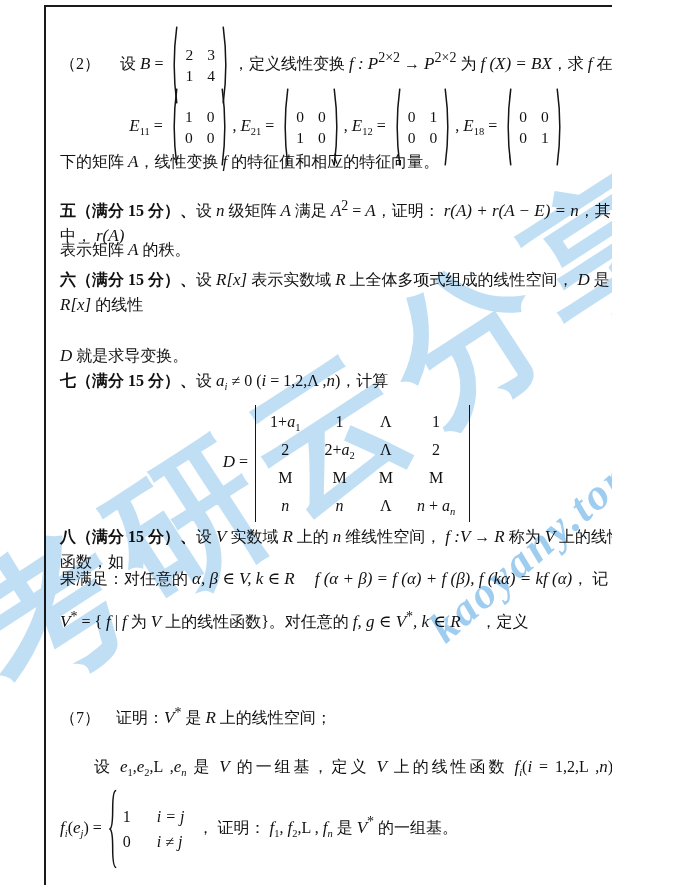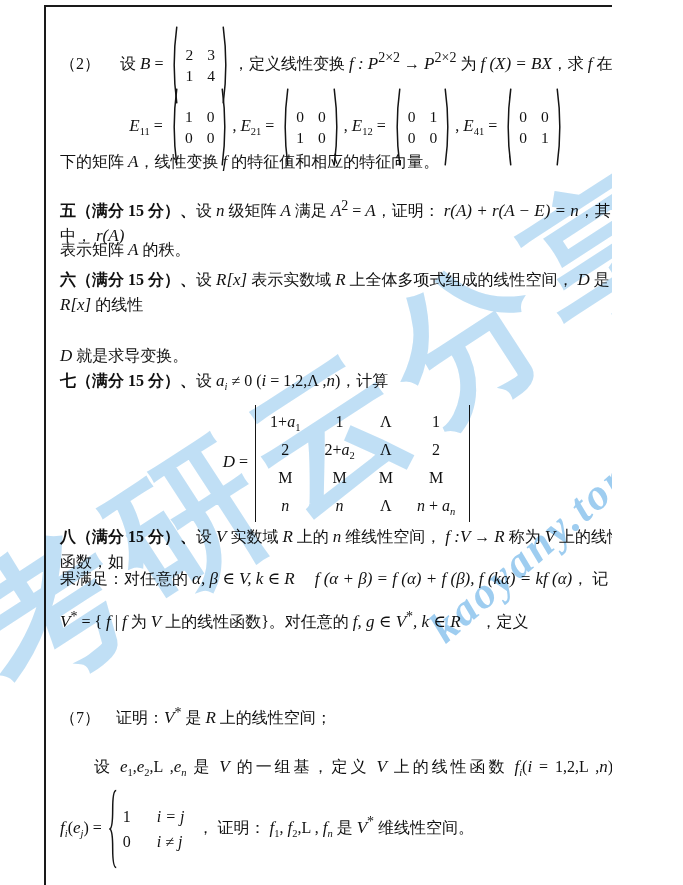--- a/index.html
+++ b/index.html
@@ -110,21 +110,21 @@
             <span class="mc">0</span>
             <span class="mc">1</span>
             <span class="mc">0</span>
             <span class="mc">0</span>
           </span>
           <span class="fence">
             <svg viewBox="0 0 10 100" preserveAspectRatio="none">
               <path d="M1.5,2 Q8,50 1.5,98" fill="none" stroke="#151515" stroke-width="1.5" vector-effect="non-scaling-stroke"></path>
             </svg>
           </span>
-        </span><span class="r">, </span><span class="r i">E</span><span class="r sub">41</span><span class="r"> = </span><span class="mx">
+        </span><span class="r">, </span><span class="r i">E</span><span class="r sub">18</span><span class="r"> = </span><span class="mx">
           <span class="fence">
             <svg viewBox="0 0 10 100" preserveAspectRatio="none">
               <path d="M8.5,2 Q2,50 8.5,98" fill="none" stroke="#151515" stroke-width="1.5" vector-effect="non-scaling-stroke"></path>
             </svg>
           </span>
           <span class="grid" style="grid-template-columns: repeat(2, auto);">
             <span class="mc">0</span>
             <span class="mc">0</span>
             <span class="mc">0</span>
             <span class="mc">1</span>
@@ -171,18 +171,18 @@
             <svg viewBox="0 0 10 100" preserveAspectRatio="none">
               <path d="M9,2 Q4.6,2 4.6,26 Q4.6,48 1.2,50 Q4.6,52 4.6,74 Q4.6,98 9,98" fill="none" stroke="#151515" stroke-width="1.5" vector-effect="non-scaling-stroke"></path>
             </svg>
           </span>
           <span class="grid" style="grid-template-columns: repeat(2, auto);">
             <span class="mc">1</span>
             <span class="mc"><span class="r i">i = j</span></span>
             <span class="mc">0</span>
             <span class="mc"><span class="r i">i ≠ j</span></span>
           </span>
-        </span><span class="r"> ， 证明： </span><span class="r i">f</span><span class="r sub">1</span><span class="r">, </span><span class="r i">f</span><span class="r sub">2</span><span class="r">,L , </span><span class="r i">f</span><span class="r subi">n</span><span class="r"> 是 </span><span class="r i">V</span><span class="r sup">*</span><span class="r"> 维线性空间。</span></div>
+        </span><span class="r"> ， 证明： </span><span class="r i">f</span><span class="r sub">1</span><span class="r">, </span><span class="r i">f</span><span class="r sub">2</span><span class="r">,L , </span><span class="r i">f</span><span class="r subi">n</span><span class="r"> 是 </span><span class="r i">V</span><span class="r sup">*</span><span class="r"> 的一组基。</span></div>
   </div>
 
   <div class="wm wm-cn">考研云分享</div>
   <div class="wm wm-en">kaoyany.top</div>
 </div>
 
 </body></html>

